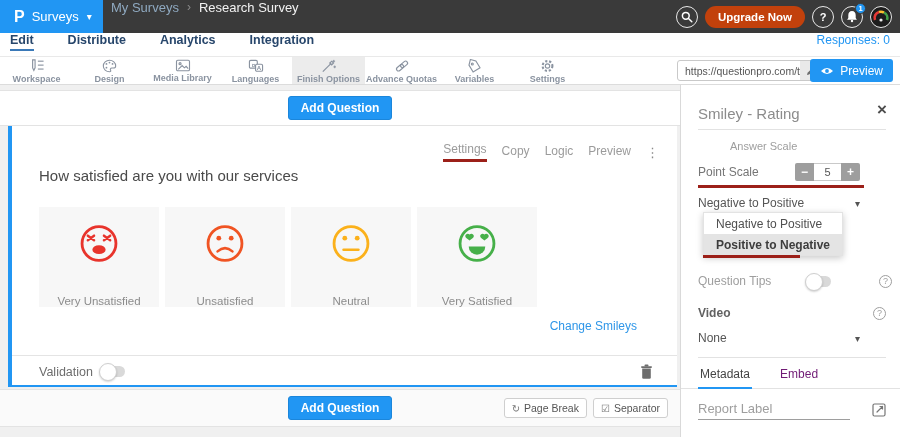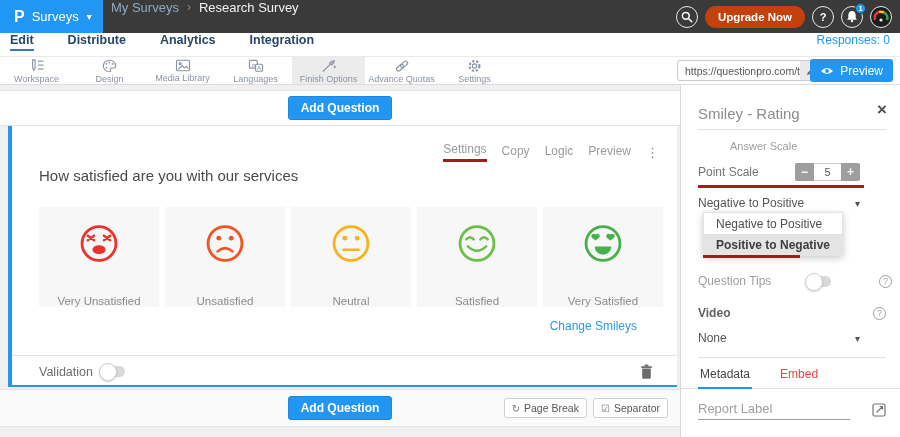--- a/index.html
+++ b/index.html
@@ -23,21 +23,21 @@
   .avatar{width:22px;height:22px;border:1.4px solid #e8e8e8;border-radius:50%;background:#1d1d1d;overflow:hidden;display:flex;align-items:center;justify-content:center;cursor:pointer;}
 
   
   .navbar{height:24px;background:#fff;display:flex;align-items:flex-start;padding:0 10px;position:relative;border-bottom:1px solid #e9e9e9;}
   .nav-tab{font-size:12.5px;font-weight:bold;color:#27466b;margin-right:34px;cursor:pointer;padding-bottom:2px;}
   .nav-tab.active{border-bottom:2px solid #3a79b8;}
   .responses{position:absolute;right:10px;color:#2196f3;font-size:12px;}
 
   
   .toolbar{height:28px;background:#fff;border-bottom:1px solid #dcdcdc;display:flex;position:relative;}
-  .tool-item{width:73px;display:flex;flex-direction:column;align-items:center;justify-content:center;gap:1px;cursor:pointer;padding-top:1px;}
+  .tool-item{width:73px;display:flex;flex-direction:column;align-items:center;justify-content:center;gap:1px;cursor:pointer;padding-top:1px;font-weight:bold;}
   .tool-item.active{background:#ececec;}
   .tool-item svg{display:block;}
   .tool-label{font-size:9px;color:#8a93a0;white-space:nowrap;}
   .url-box{position:absolute;right:77px;top:3px;width:146px;height:21px;border:1px solid #c9c9c9;border-radius:3px;background:#fff;display:flex;align-items:center;overflow:hidden;}
   .url-input{border:none;outline:none;font-size:10.5px;color:#555;width:122px;padding:0 0 0 7px;font-family:"Liberation Sans",sans-serif;background:transparent;}
   .url-pencil{width:22px;height:100%;background:#e9e9e9;display:flex;align-items:center;justify-content:center;cursor:pointer;}
   .preview-btn{position:absolute;right:7px;top:2px;height:23px;background:#2196f3;color:#fff;border:none;border-radius:3px;font-size:12px;display:flex;align-items:center;gap:6px;padding:0 10px;cursor:pointer;font-family:"Liberation Sans",sans-serif;}
 
   
   .content{display:flex;height:352px;}
@@ -84,21 +84,21 @@
   .sb-select .val{font-size:12px;color:#555;}
   .sb-select .caret{color:#555;}
   .dropdown{position:absolute;top:127px;left:22px;width:140px;background:#fff;border:1px solid #e3e3e3;box-shadow:0 2px 7px rgba(0,0,0,.22);z-index:5;}
   .dd-opt{height:21px;display:flex;align-items:center;padding-left:12px;font-size:12px;color:#4f4f4f;cursor:pointer;}
   .dd-opt.highlight{background:#e4e4e4;font-weight:bold;color:#3d3d3d;text-align:right;}
   .tips-row{position:absolute;top:189px;left:17px;right:8px;display:flex;align-items:center;}
   .help-circle{width:13px;height:13px;border:1px solid #9e9e9e;border-radius:50%;color:#9e9e9e;font-size:9px;display:flex;align-items:center;justify-content:center;margin-left:auto;cursor:pointer;}
   .video-row{position:absolute;top:221px;left:17px;right:14px;display:flex;align-items:center;}
   .video-label{font-size:12px;font-weight:bold;color:#616161;}
   .sb-tabs{position:absolute;top:276px;left:0;right:0;border-bottom:1px solid #e2e2e2;display:flex;padding-left:17px;gap:26px;}
-  .sb-tab{font-size:12px;color:#ef4444;padding:6px 2px 6px;cursor:pointer;}
+  .sb-tab{font-size:12px;color:#701a75;padding:6px 2px 6px;cursor:pointer;}
   .sb-tab.active{color:#444;border-bottom:2px solid #2196f3;margin-bottom:-1px;}
   .report-row{position:absolute;top:313px;left:17px;right:14px;display:flex;align-items:flex-end;}
   .report-input{border:none;border-bottom:1px solid #9e9e9e;outline:none;font-size:13px;color:#555;width:152px;padding:3px 0;background:transparent;font-family:"Liberation Sans",sans-serif;}
   .report-input::placeholder{color:#9e9e9e;}
   .edit-box-icon{margin-left:auto;cursor:pointer;}
 </style>
 </head>
 <body>
 
 <div class="topbar">
@@ -198,20 +198,27 @@
     <span class="tool-label">Finish Options</span>
   </div>
   <div class="tool-item">
     <svg width="16" height="14" viewBox="0 0 18 16" fill="none" stroke="#8a93a0" stroke-width="1.3">
         <g transform="rotate(-40 9 8)">
           <rect x="1.5" y="5.8" width="9" height="4.6" rx="2.3"></rect>
           <rect x="7.5" y="5.8" width="9" height="4.6" rx="2.3"></rect>
         </g>
       </svg>
     <span class="tool-label">Advance Quotas</span>
+  </div>
+  <div class="tool-item">
+    <svg width="15" height="14" viewBox="0 0 17 16" fill="none" stroke="#8a93a0" stroke-width="1.3">
+        <path d="M2 2 L8.5 2 L15 8.5 L8.5 15 L2 8.5 Z" transform="rotate(14 8.5 8.5)"></path>
+        <circle cx="6" cy="5.7" r="1.1"></circle>
+      </svg>
+    <span class="tool-label">Variables</span>
   </div>
   <div class="tool-item">
     <svg width="15" height="14" viewBox="0 0 16 16" fill="none">
         <circle cx="8" cy="8" r="5.6" stroke="#8a93a0" stroke-width="2.4" stroke-dasharray="2.5 2.1"></circle>
         <circle cx="8" cy="8" r="2.5" stroke="#8a93a0" stroke-width="1.3"></circle>
       </svg>
     <span class="tool-label">Settings</span>
   </div>
   <div class="url-box">
     <input class="url-input" readonly="" value="https://questionpro.com/t/A" style="">
@@ -267,29 +274,20 @@
           <span class="smiley-label">Unsatisfied</span>
         </div>
         <div class="smiley-card">
           <svg width="52" height="52" viewBox="0 0 52 52" fill="none" stroke="#fbb11b" stroke-width="3.4" stroke-linecap="round">
               <circle cx="26" cy="26" r="20.5"></circle>
               <circle cx="18.5" cy="19.5" r="2.9" fill="#fbb11b" stroke="none"></circle>
               <circle cx="33.5" cy="19.5" r="2.9" fill="#fbb11b" stroke="none"></circle>
               <path d="M17 33.5 L35 33.5" stroke-width="3.1"></path>
             </svg>
           <span class="smiley-label">Neutral</span>
-        </div>
-        <div class="smiley-card">
-          <svg width="52" height="52" viewBox="0 0 52 52" fill="none" stroke="#6cc04a" stroke-width="3.4" stroke-linecap="round">
-              <circle cx="26" cy="26" r="20.5"></circle>
-              <path d="M13 21 Q17.5 15.8 22 21" stroke-width="2.9"></path>
-              <path d="M30 21 Q34.5 15.8 39 21" stroke-width="2.9"></path>
-              <path d="M15 29.5 Q26 40 37 29.5" stroke-width="3.1"></path>
-            </svg>
-          <span class="smiley-label">Satisfied</span>
         </div>
         <div class="smiley-card">
           <svg width="52" height="52" viewBox="0 0 52 52" fill="none" stroke="#46b049" stroke-width="3.4" stroke-linecap="round">
               <circle cx="26" cy="26" r="20.5"></circle>
               <path d="M17 15.2 C15.2 13 11.8 14.5 11.8 16.9 C11.8 18.9 14.3 20.3 17 22.3 C19.7 20.3 22.2 18.9 22.2 16.9 C22.2 14.5 18.8 13 17 15.2 Z" fill="#46b049" stroke="none"></path>
               <path d="M35 15.2 C33.2 13 29.8 14.5 29.8 16.9 C29.8 18.9 32.3 20.3 35 22.3 C37.7 20.3 40.2 18.9 40.2 16.9 C40.2 14.5 36.8 13 35 15.2 Z" fill="#46b049" stroke="none"></path>
               <path d="M16 29.5 L36 29.5 A10 10 0 0 1 16 29.5 Z" fill="#46b049" stroke="none"></path>
             </svg>
           <span class="smiley-label">Very Satisfied</span>
         </div>

